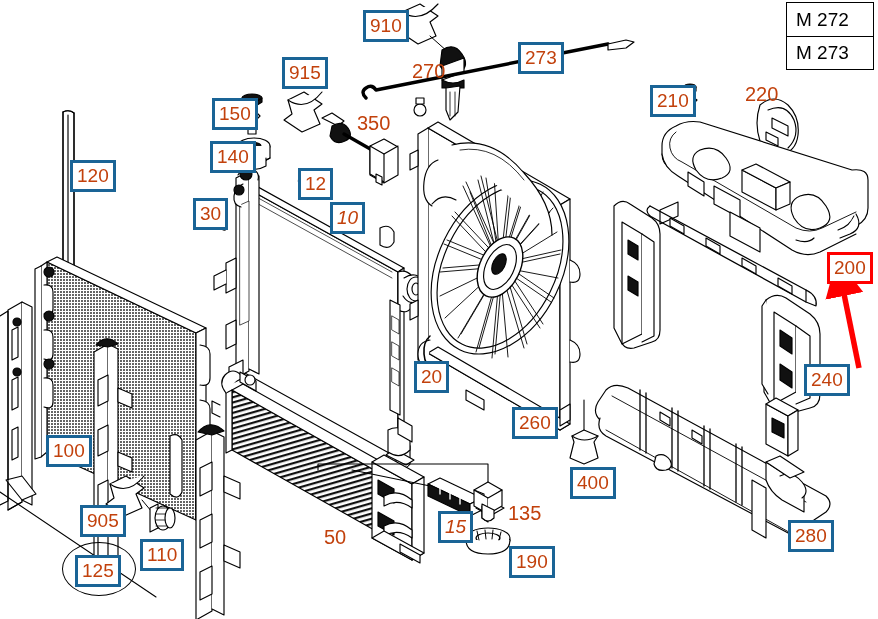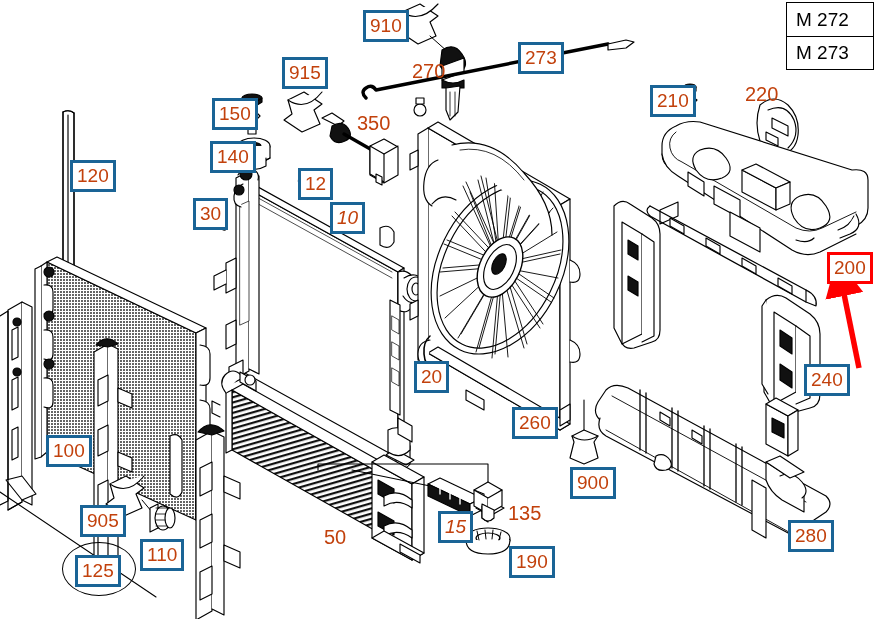--- a/index.html
+++ b/index.html
@@ -486,21 +486,21 @@
       <div class="lbl" style="left: 210px; top: 141px;">140</div>
       <div class="lbl" style="left: 70px; top: 160px;">120</div>
       <div class="lbl" style="left: 298px; top: 168px;">12</div>
       <div class="lbl" style="left: 193px; top: 198px;">30</div>
       <div class="lbl" style="left: 330px; top: 202px; font-style: italic;">10</div>
       <div class="lbl hl" style="left: 827px; top: 252px;">200</div>
       <div class="lbl" style="left: 414px; top: 361px;">20</div>
       <div class="lbl" style="left: 804px; top: 364px;">240</div>
       <div class="lbl" style="left: 512px; top: 407px;">260</div>
       <div class="lbl" style="left: 46px; top: 435px;">100</div>
-      <div class="lbl" style="left: 570px; top: 467px;">900</div>
+      <div class="lbl" style="left: 570px; top: 467px;">400</div>
       <div class="lbl" style="left: 80px; top: 505px;">905</div>
       <div class="lbl" style="left: 438px; top: 511px; font-style: italic;">15</div>
       <div class="lbl plain" style="left: 508px; top: 503px;">135</div>
       <div class="lbl plain" style="left: 324px; top: 527px;">50</div>
       <div class="lbl" style="left: 788px; top: 520px;">280</div>
       <div class="lbl" style="left: 140px; top: 539px;">110</div>
       <div class="lbl" style="left: 509px; top: 546px;">190</div>
       <div class="circ" style="left: 62px; top: 542px; width: 72px; height: 52px;"></div>
       <div class="lbl" style="left: 75px; top: 555px;">125</div>
     </div>

